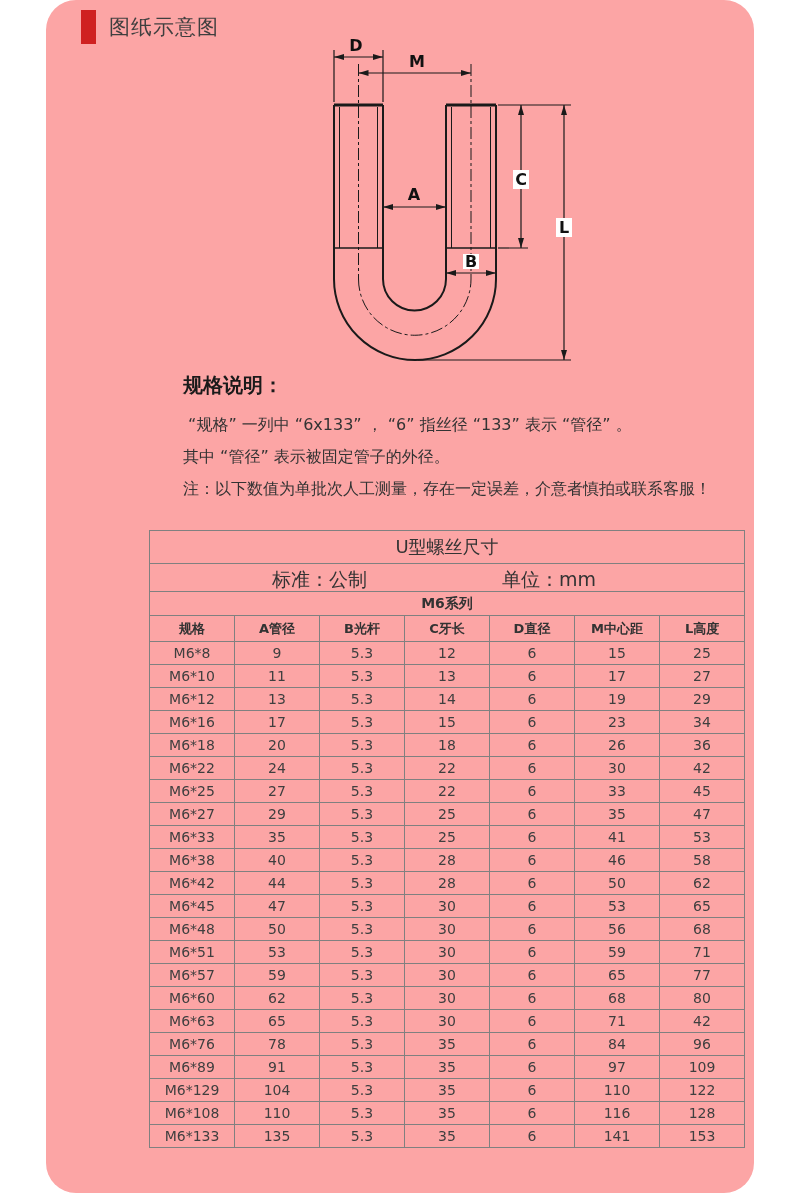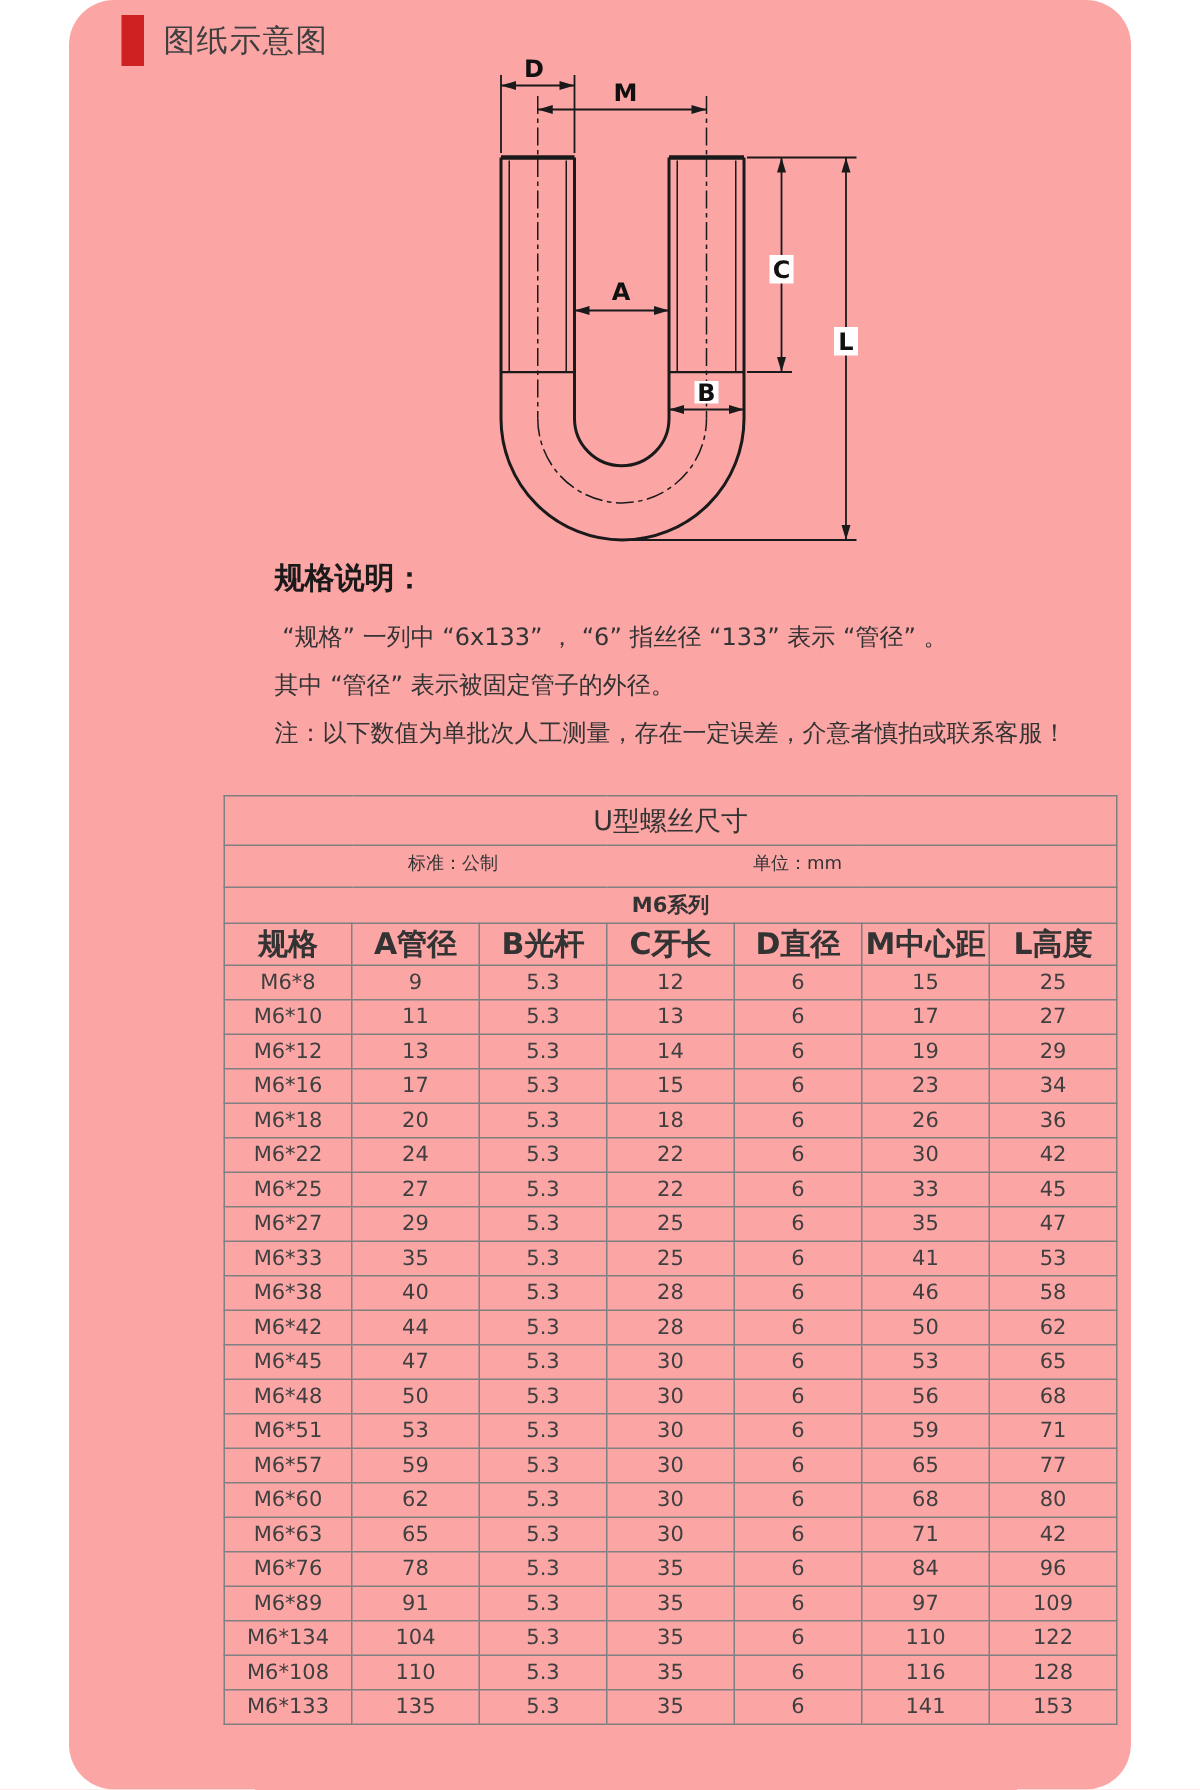--- a/index.html
+++ b/index.html
@@ -19,25 +19,25 @@
   
   .notes { position:absolute; left:137px; top:372px; width:620px; }
   .notes .notes-heading { font-size:20px; font-weight:bold; color:#1a1a1a; margin-bottom:10px; }
   .notes .note-line { font-size:16px; color:#333333; line-height:32px; white-space:pre-wrap; }
 
   
   .spec-table { position:absolute; left:103px; top:530px; width:596px; border-collapse:collapse; table-layout:fixed; }
   .spec-table td, .spec-table th { border:1px solid #808080; text-align:center; color:#3f3f3f; font-weight:normal; overflow:hidden; }
   .spec-table col { width:85px; }
   .row-title td { height:33px; font-size:18px; color:#333; }
-  .row-stdunit td { height:28px; position:relative; font-size:12px; color:#333;margin-top:41px; }
+  .row-stdunit td { height:28px; position:relative; font-size:19px; color:#333;margin-top:41px; }
   .row-stdunit .std { position:absolute; left:122px; top:3px; }
   .row-stdunit .unit { position:absolute; left:352px; top:3px;text-align:center; }
   .row-series td { height:24px; font-size:14px; font-weight:bold; color:#333; }
-  .row-cols th { height:26px; font-size:20px; font-weight:bold; color:#333; }
+  .row-cols th { height:26px; font-size:13px; font-weight:bold; color:#333; }
   .spec-table tbody td { height:23px; font-size:14px; }
 </style>
 </head>
 <body>
 
 <div class="page">
 
   <div class="hdr">
     <div class="redblock"></div>
     <div class="ttl">图纸示意图</div>
@@ -316,21 +316,21 @@
         <tr>
           <td>M6*89</td>
           <td>91</td>
           <td>5.3</td>
           <td>35</td>
           <td>6</td>
           <td>97</td>
           <td>109</td>
         </tr>
         <tr>
-          <td>M6*134</td>
+          <td>M6*129</td>
           <td>104</td>
           <td>5.3</td>
           <td>35</td>
           <td>6</td>
           <td>110</td>
           <td>122</td>
         </tr>
         <tr>
           <td>M6*108</td>
           <td>110</td>

